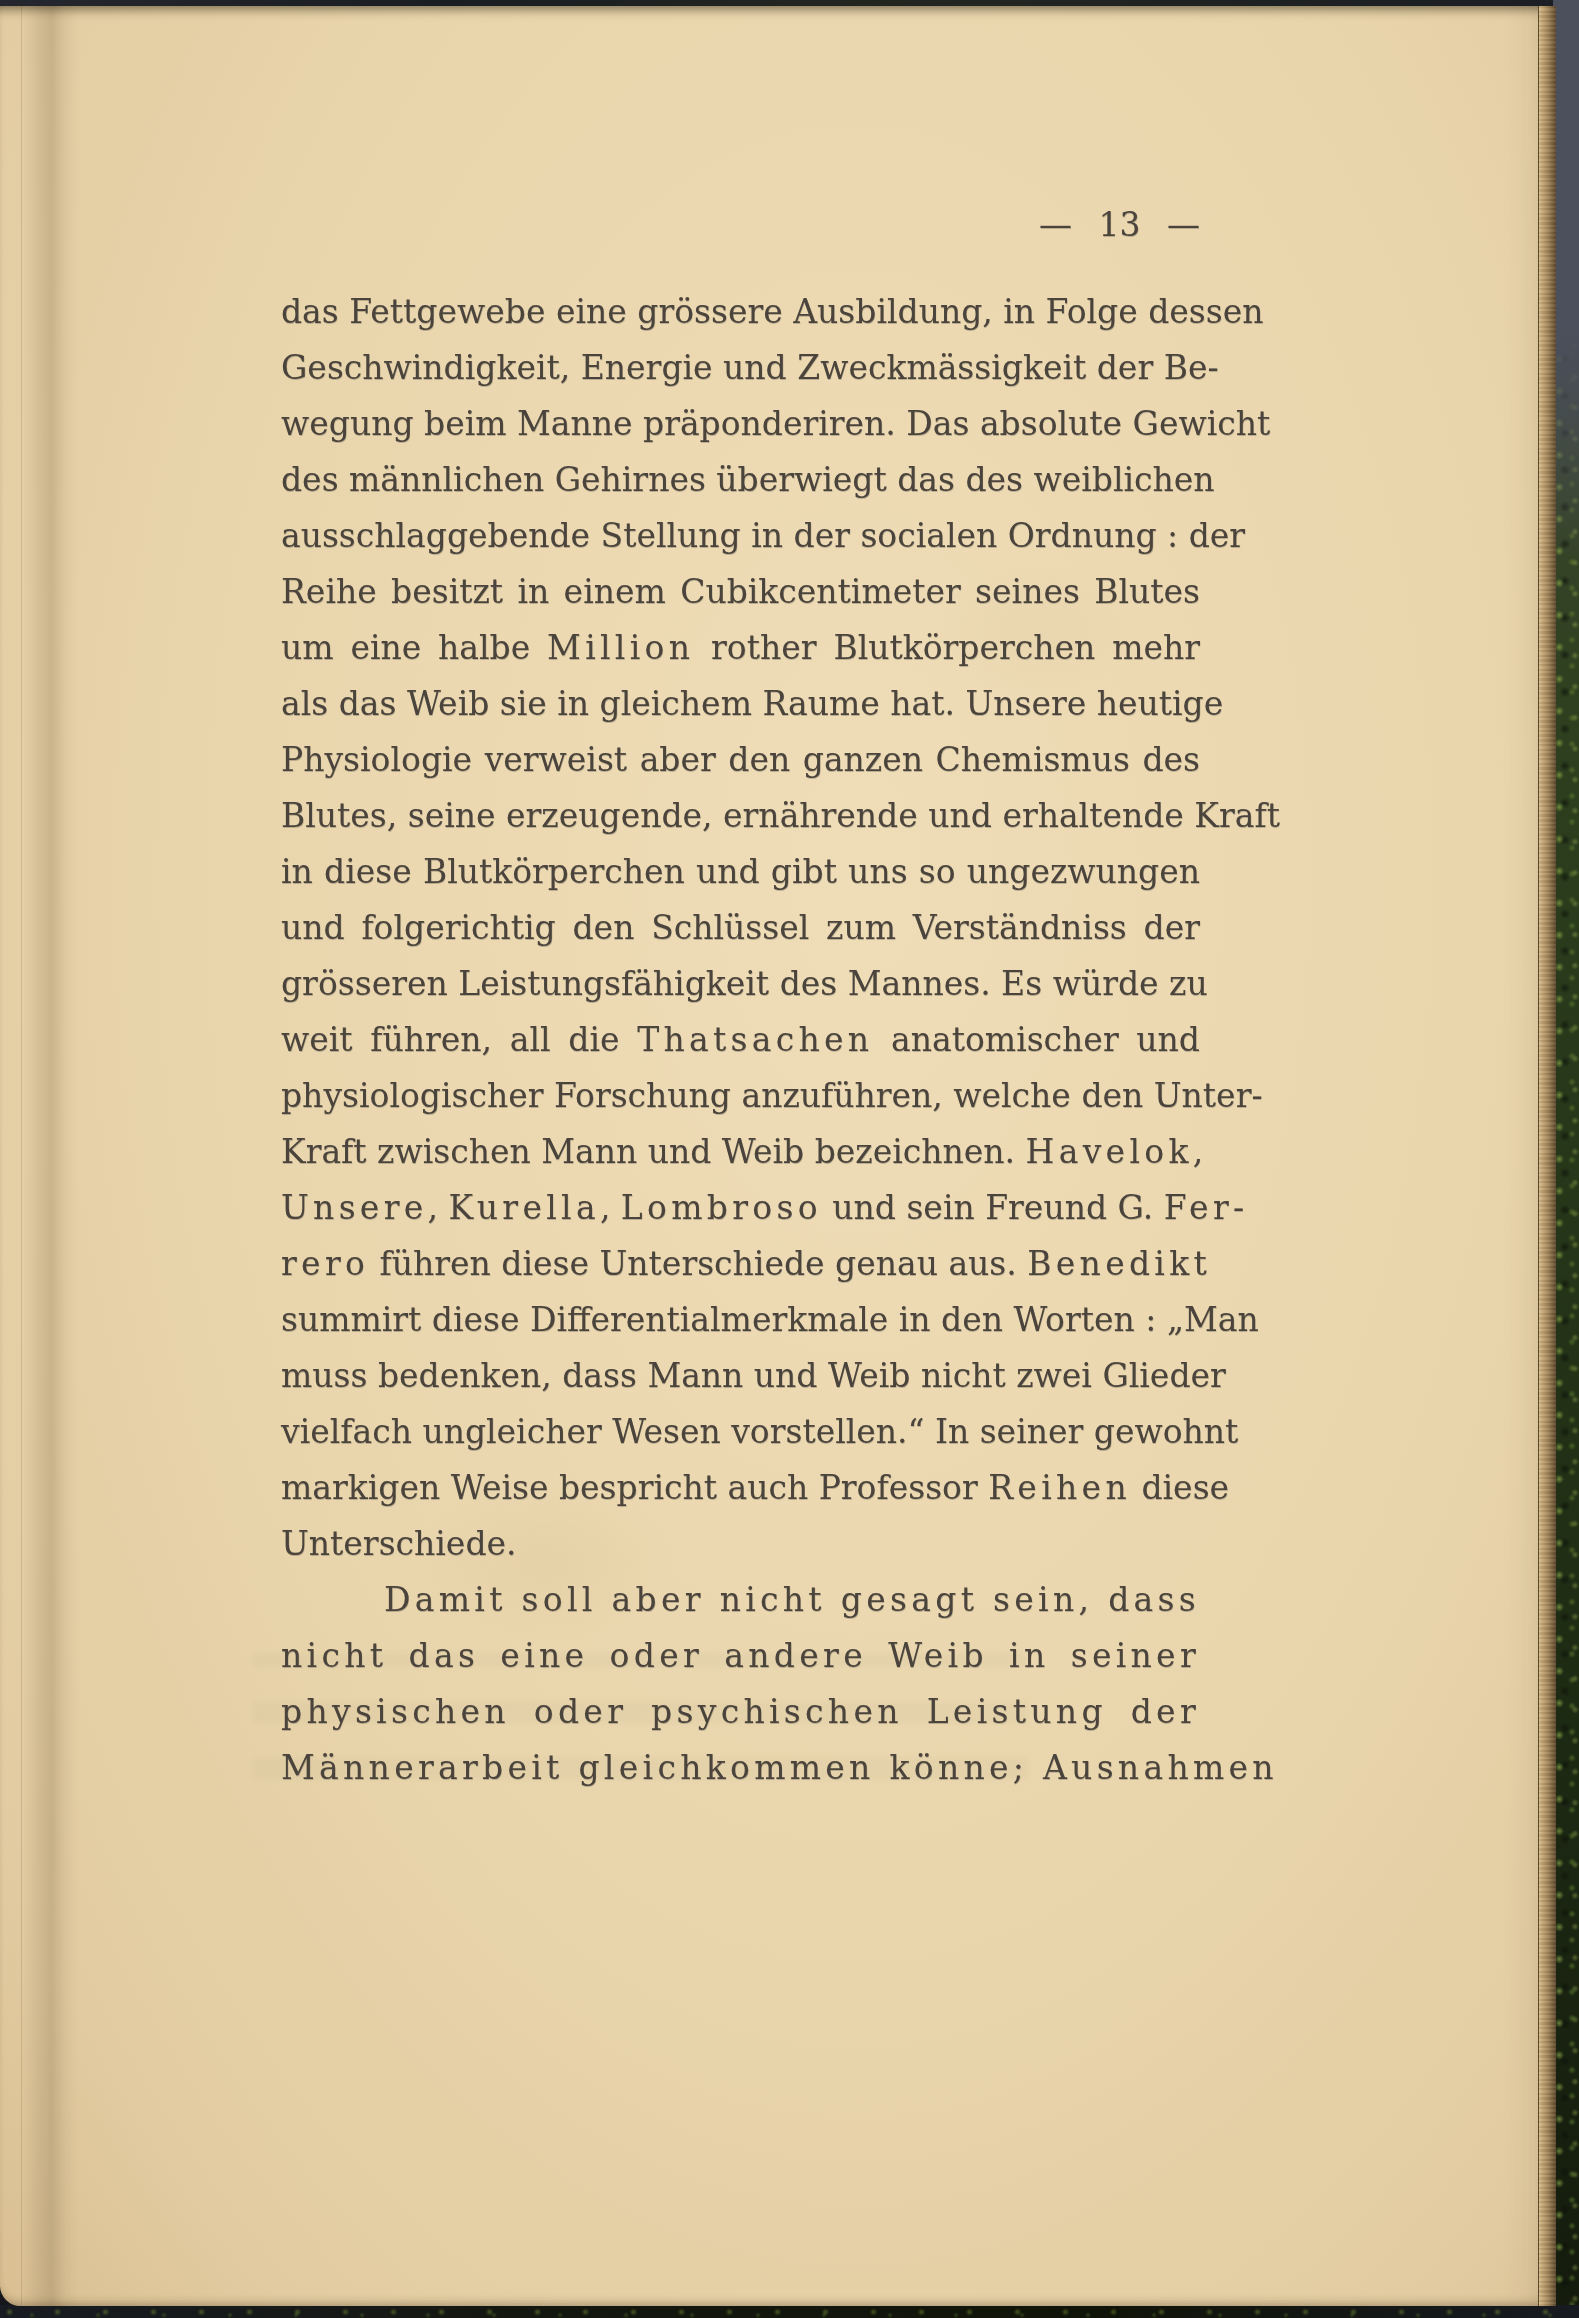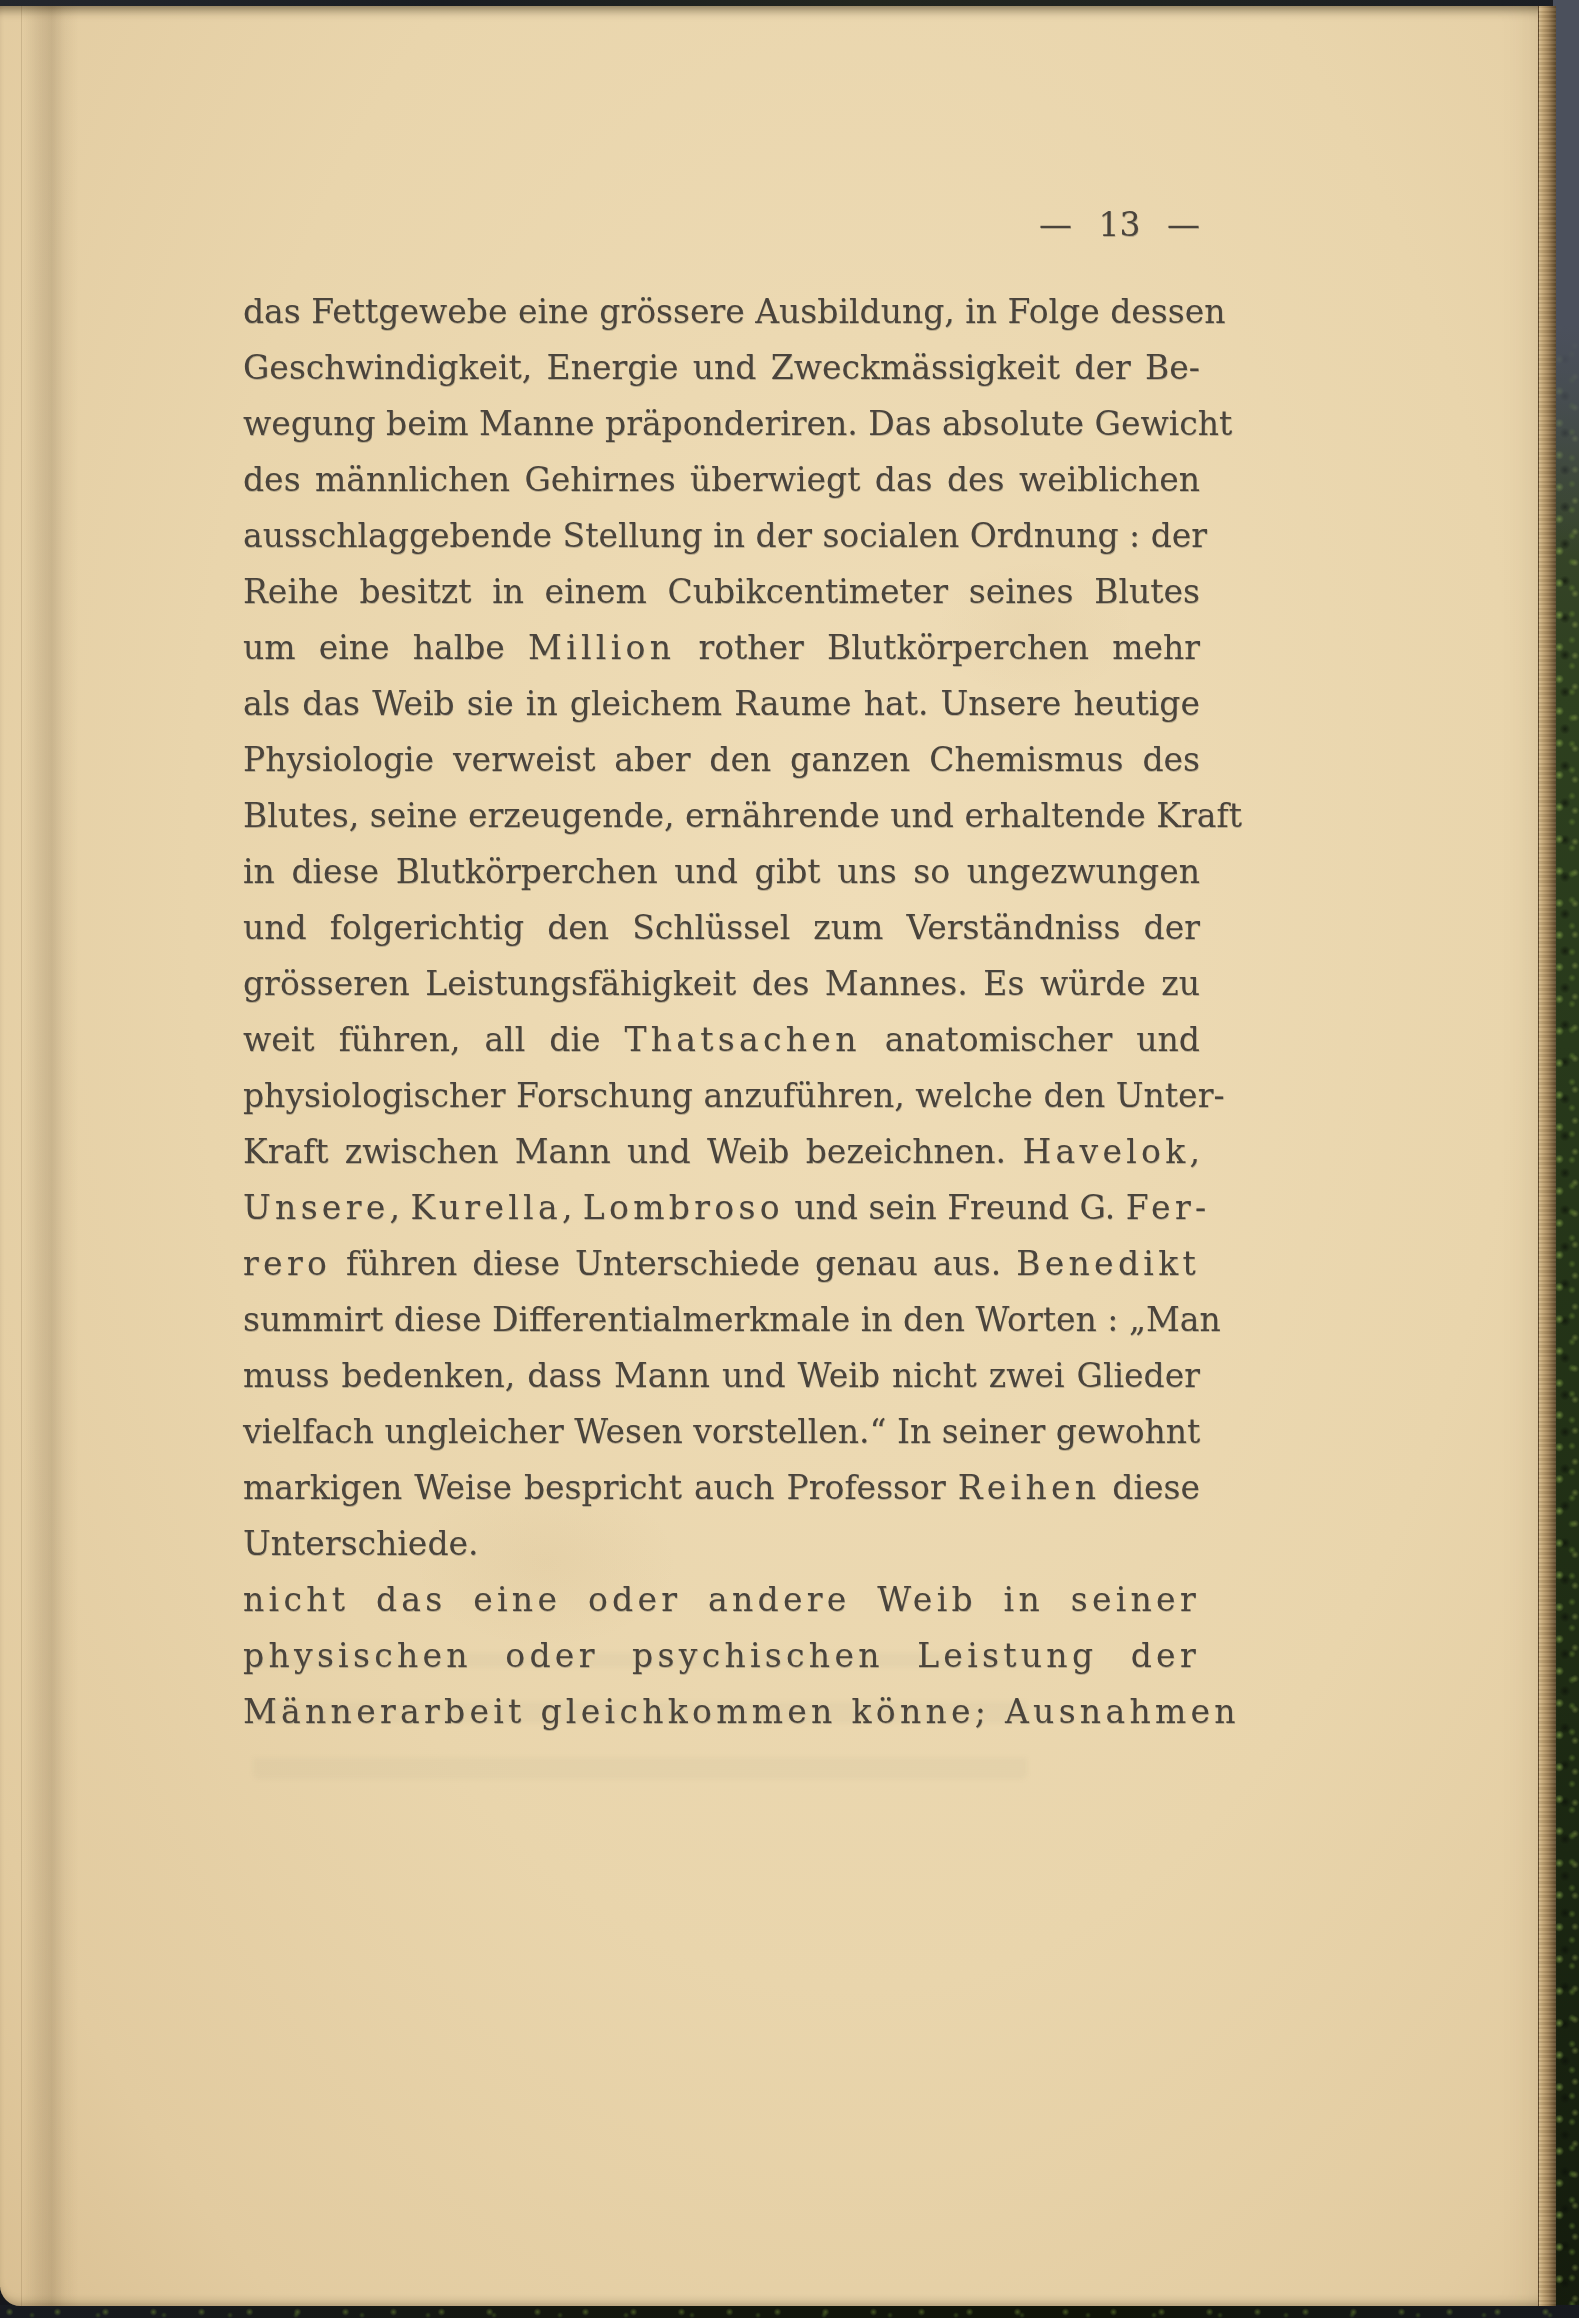--- a/index.html
+++ b/index.html
@@ -68,21 +68,21 @@
     position:absolute;left:243px;top:195px;width:957px;height:47px;
     text-align:right;font-size:33px;line-height:47px;
     color:var(--ink,#4a443c);word-spacing:16px;
     text-shadow:0.4px 0.5px 0 rgba(74,68,60,.3);
   }
   .textblock{
     position:absolute;left:243px;top:278px;width:957px;
     font-size:33px;line-height:56px;color:var(--ink,#4a443c);
     text-shadow:0.4px 0.5px 0 rgba(74,68,60,.3);
   }
-  .line{text-align:justify;text-align-last:justify;height:56px;white-space:nowrap;}
+  .line{text-align:justify;text-align-last:justify;height:56px;white-space:nowrap;margin-left:38px;}
   .line.noj{text-align-last:left;}
   .line.ind{text-indent:103px;}
   .gesperrt{letter-spacing:.13em;}
 </style>
 </head>
 <body>
 
 <div class="cover-top"></div>
 <div class="cover-right"></div>
 <div class="cover-bottom"></div>
@@ -113,18 +113,19 @@
       <div class="line"><span>weit führen, all die </span><span class="gesperrt">Thatsachen</span><span> anatomischer und</span></div>
       <div class="line"><span>physiologischer Forschung anzuführen, welche den Unter-</span></div>
       <div class="line"><span>Kraft zwischen Mann und Weib bezeichnen. </span><span class="gesperrt">Havelok</span><span>,</span></div>
       <div class="line"><span class="gesperrt">Unsere</span><span>, </span><span class="gesperrt">Kurella</span><span>, </span><span class="gesperrt">Lombroso</span><span> und sein Freund G. </span><span class="gesperrt">Fer-</span></div>
       <div class="line"><span class="gesperrt">rero</span><span> führen diese Unterschiede genau aus. </span><span class="gesperrt">Benedikt</span></div>
       <div class="line"><span>summirt diese Differentialmerkmale in den Worten : „Man</span></div>
       <div class="line"><span>muss bedenken, dass Mann und Weib nicht zwei Glieder</span></div>
       <div class="line"><span>vielfach ungleicher Wesen vorstellen.“ In seiner gewohnt</span></div>
       <div class="line"><span>markigen Weise bespricht auch Professor </span><span class="gesperrt">Reihen</span><span> diese</span></div>
       <div class="line noj"><span>Unterschiede.</span></div>
+      <div class="line ind"><span class="gesperrt">Damit soll aber nicht gesagt sein, dass</span></div>
       <div class="line"><span class="gesperrt">nicht das eine oder andere Weib in seiner</span></div>
       <div class="line"><span class="gesperrt">physischen oder psychischen Leistung der</span></div>
       <div class="line"><span class="gesperrt">Männerarbeit gleichkommen könne; Ausnahmen</span></div>
     </div>
 </div>
 
 
 </body></html>

